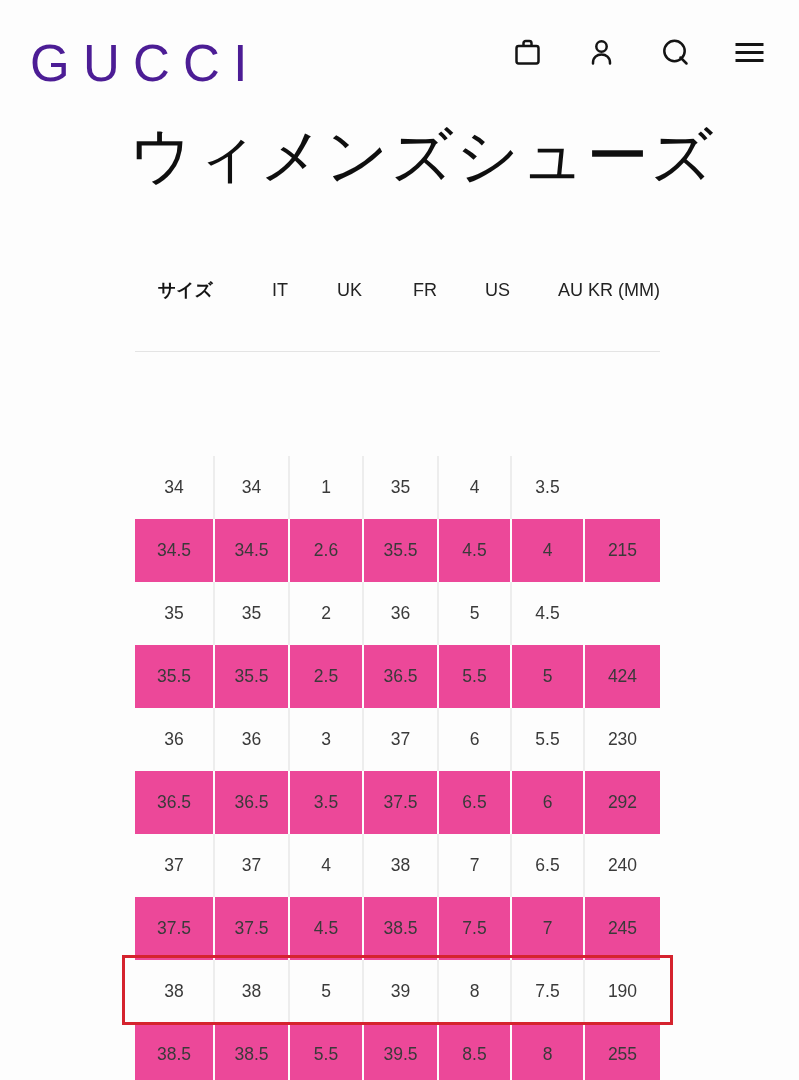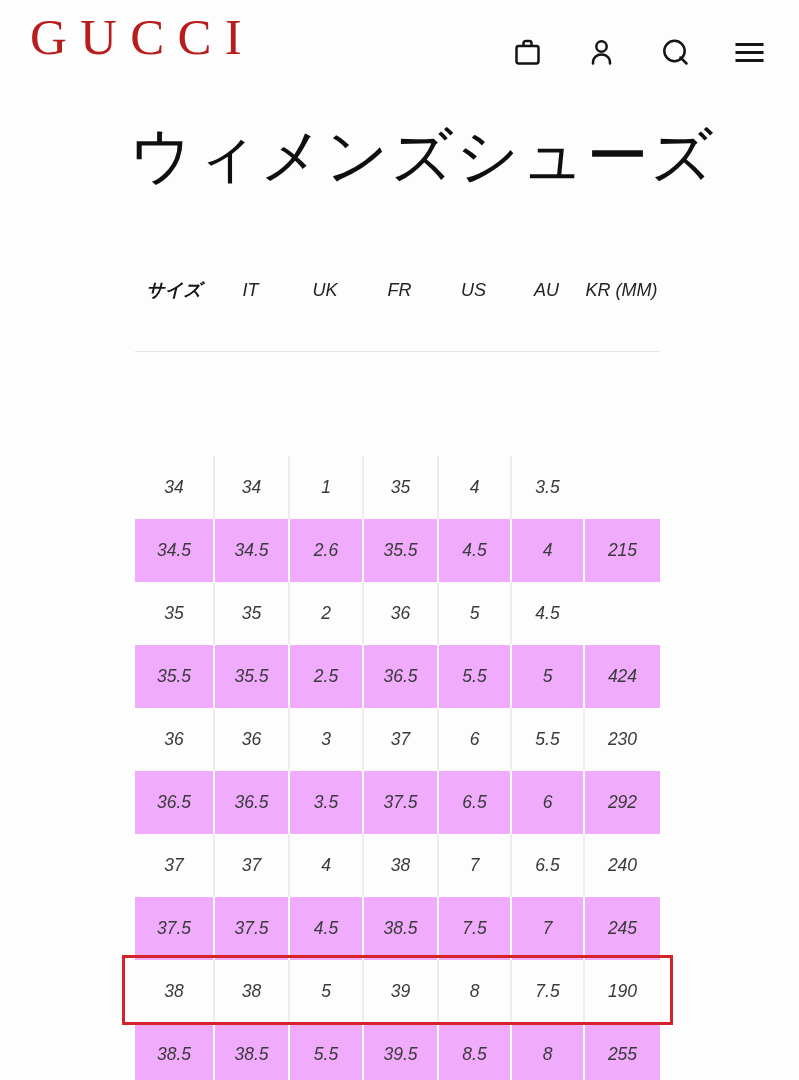--- a/index.html
+++ b/index.html
@@ -6,24 +6,24 @@
   body {
     width: 799px; height: 1080px; overflow: hidden;
     background: #fdfdfd;
     font-family: "Liberation Sans", "DejaVu Sans", sans-serif;
     color: #3a3a3a;
   }
   .page { position: relative; width: 799px; height: 1080px; overflow: hidden; }
 
   
   .logo {
-    position: absolute; left: 30px; top: 8px;
-    font-family: Liberation Serif, serif;
+    position: absolute; left: 30px; top: 34px;
+    font-family: Liberation Sans, sans-serif;
     font-size: 51px; font-weight: 400; letter-spacing: 0.26em;
-    color: #b91c1c; white-space: nowrap; cursor: pointer;
+    color: #4c1d95; white-space: nowrap; cursor: pointer;
   }
   .icons {
     position: absolute; top: 36px; right: 33px;
     display: flex; gap: 41px; align-items: center;
   }
   .icon-btn {
     width: 33px; height: 33px; padding: 0; border: none; background: none;
     display: flex; align-items: center; justify-content: center; cursor: pointer;
   }
   .icon-btn svg { width: 33px; height: 33px; stroke: #141414; fill: none; }
@@ -33,32 +33,32 @@
     position: absolute; top: 114px; left: 0; width: 100%;
     text-align: center; font-size: 62px; font-weight: 400;
     letter-spacing: 0.03em; color: #0f0f0f; white-space: nowrap; padding-left: 23px;
   }
 
   
   .size-table { position: absolute; left: 135px; top: 240px; width: 525px; font-size: 17.5px; }
   .thead, .trow {
     display: grid;
     grid-template-columns: 78px 75px 74px 75px 73px 73px 77px;
-    text-align: center; align-items: center; font-style: italic;
+    text-align: right; align-items: center;
   }
   .thead {
     height: 112px; box-sizing: border-box; padding-bottom: 10px;
     border-bottom: 1px solid #e4e4e4;
     color: #232323; font-size: 18px;
   }
   .hcell { line-height: 1.5; }
   .hcell:first-child { font-weight: bold; color: #141414; }
   .tbody { margin-top: 104px; }
   .trow { height: 63px; }
-  .trow.alt { background: #f0abfc; }
+  .trow.alt { background: #ec4899; }
   .cell {
     height: 100%; box-sizing: border-box;
     display: flex; align-items: center; justify-content: center;
     border-left: 2px solid #ededed;
   }
   .cell:first-child { border-left: none; }
   .trow.alt .cell { border-left-color: #fdfdfd; }
 
   
   .highlight-box {

